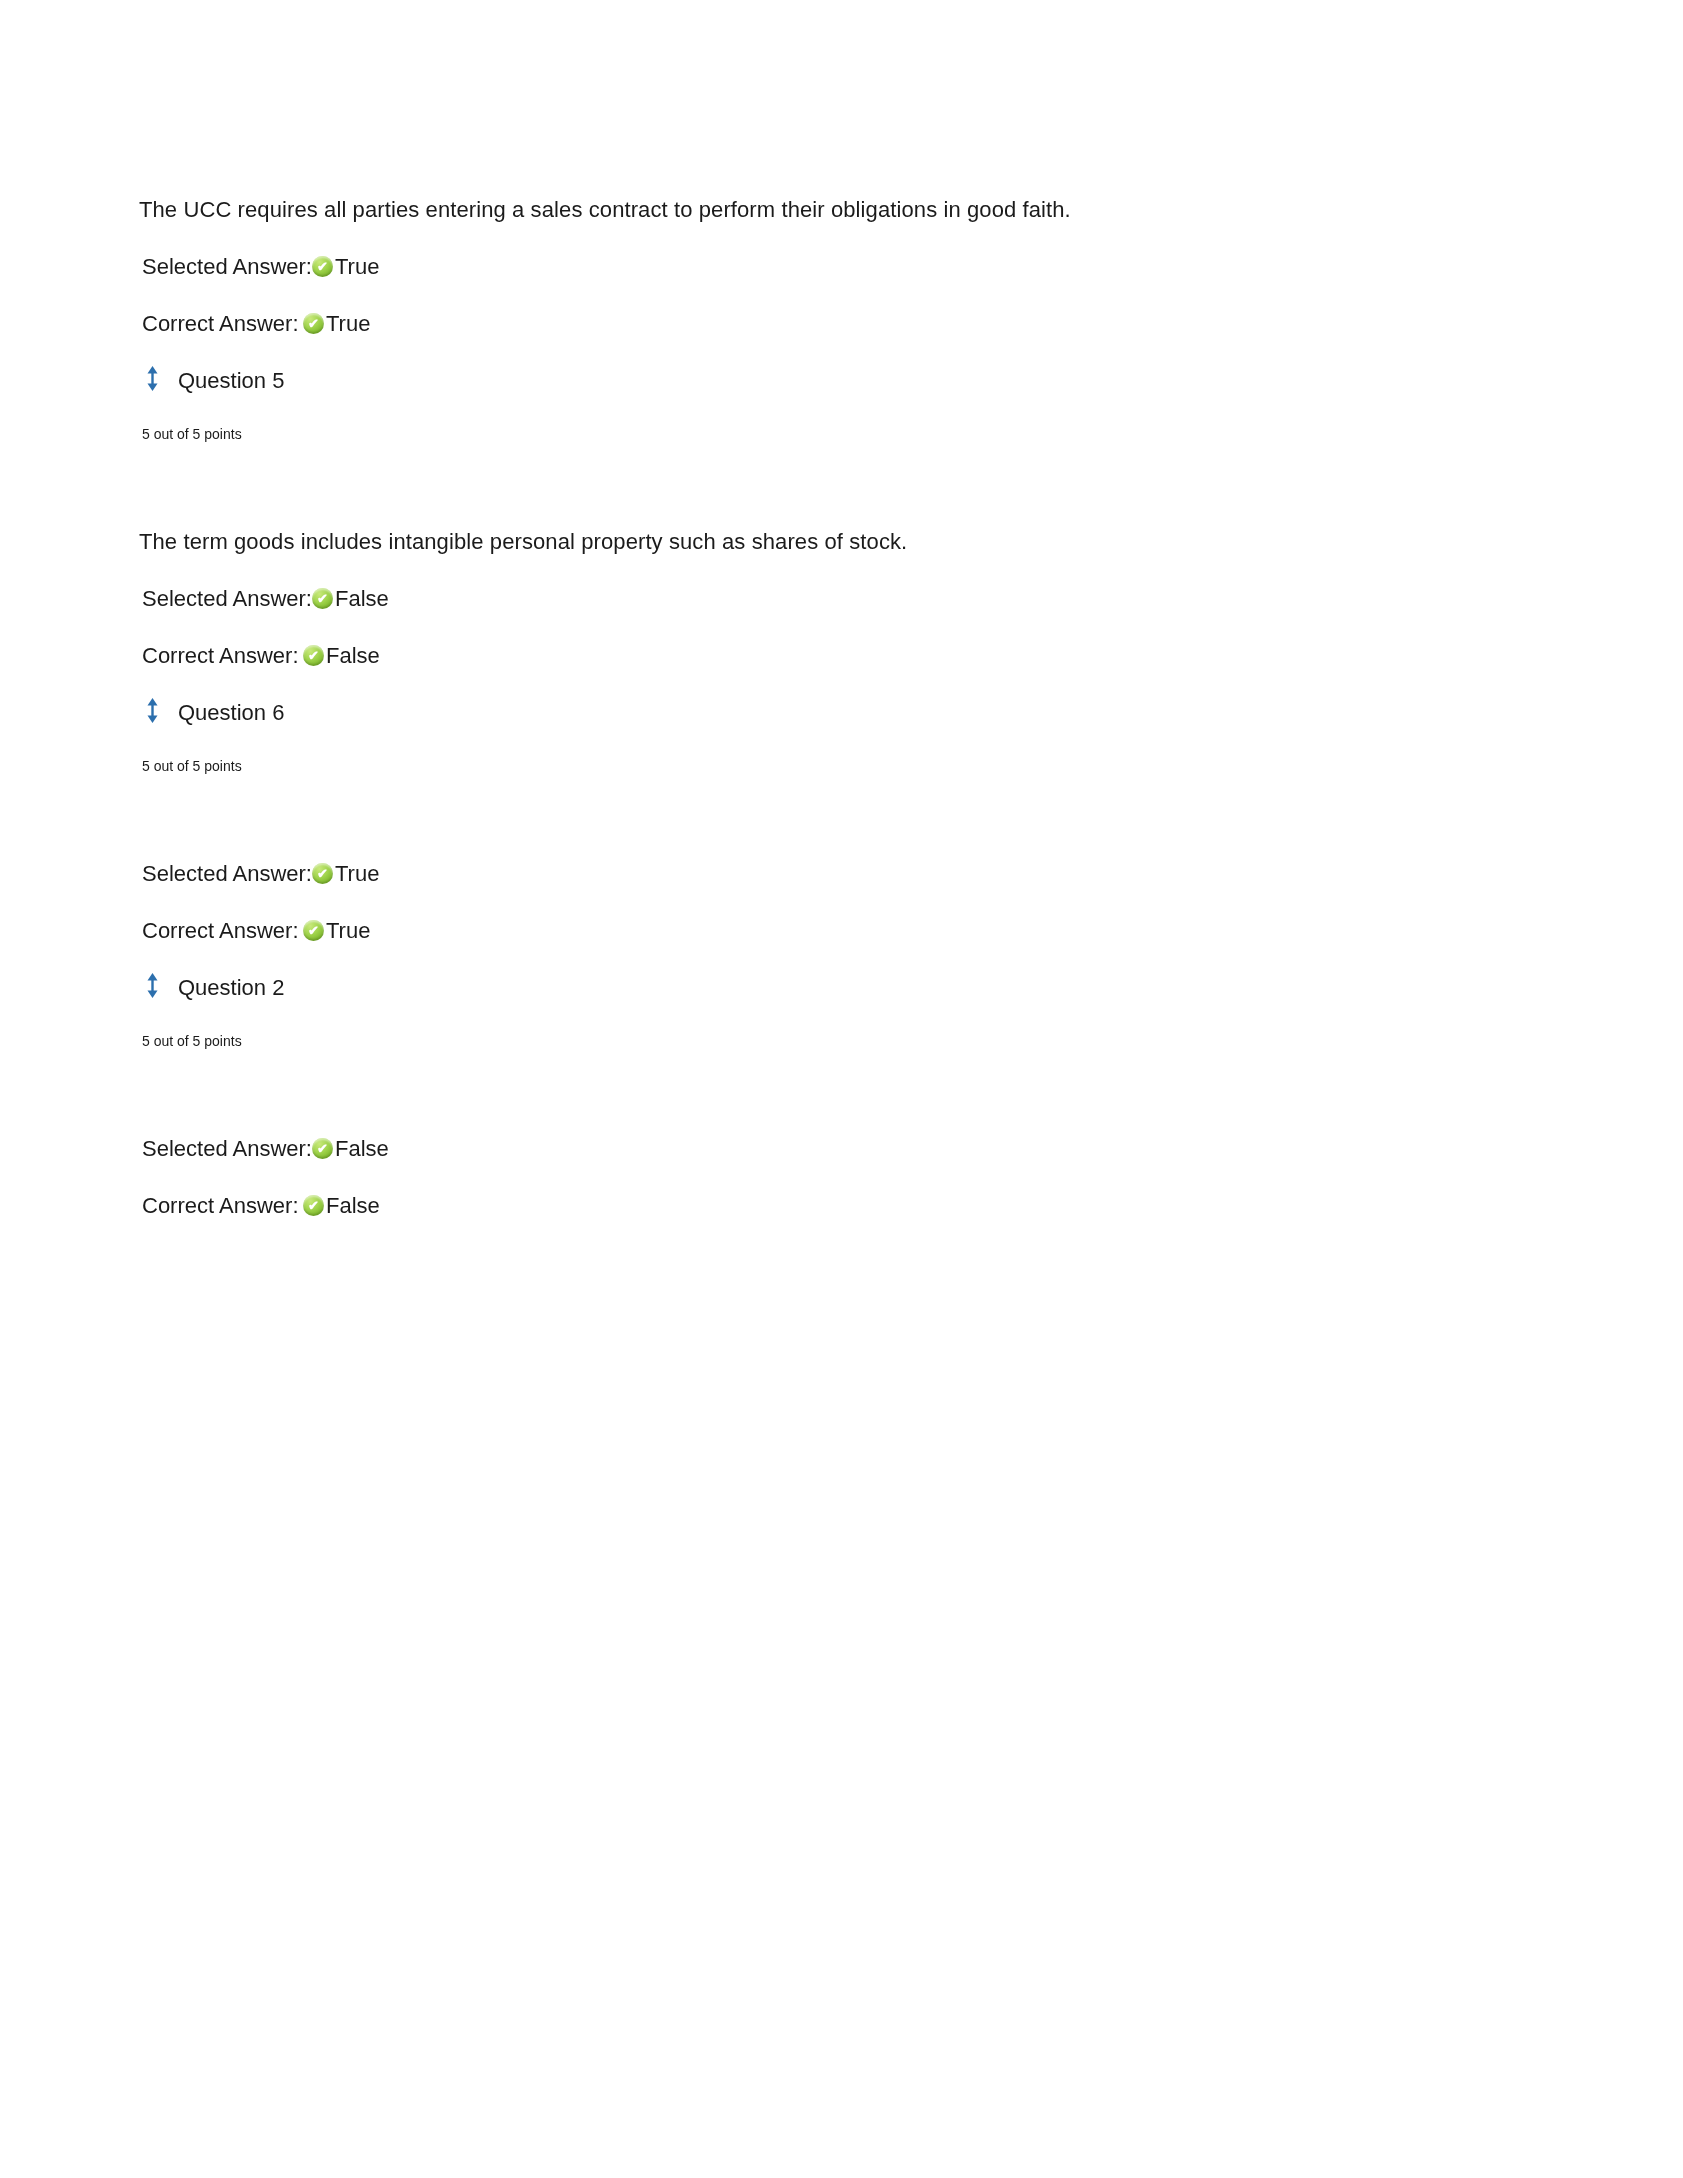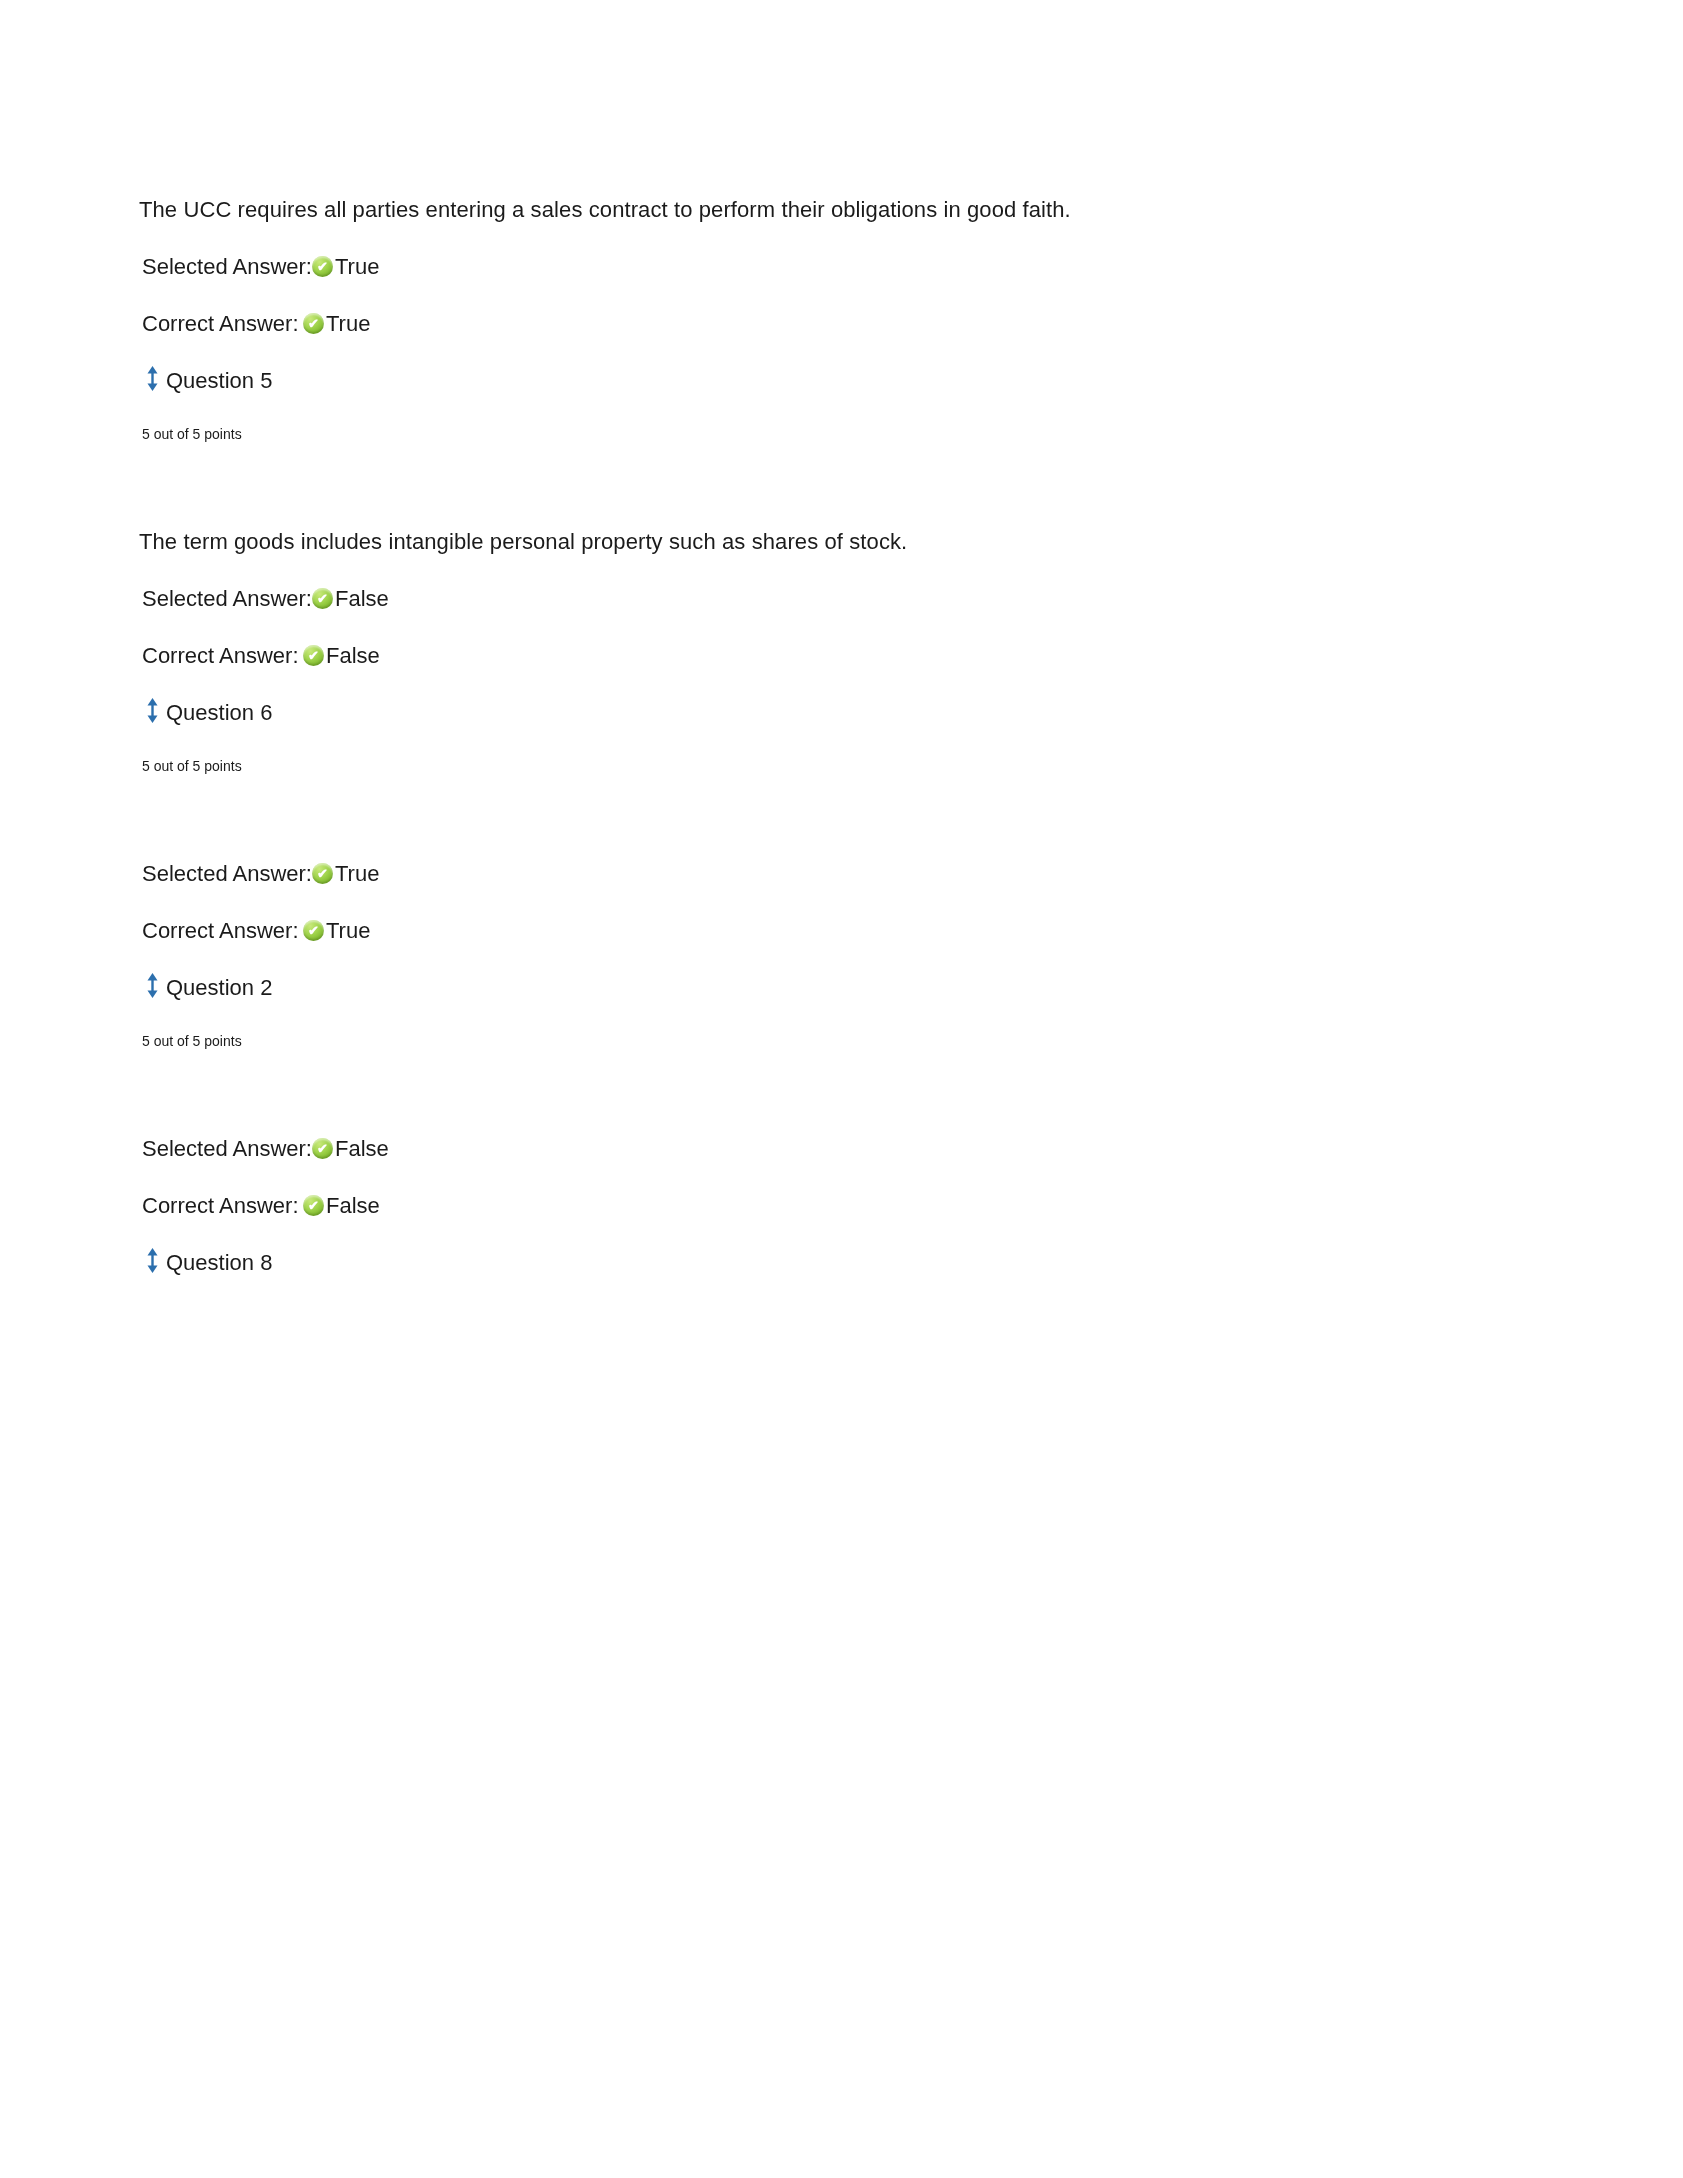--- a/index.html
+++ b/index.html
@@ -57,21 +57,21 @@
     line-height: 1;
     font-weight: bold;
     transform: translateY(-0.5px);
   }
   .answer-value {
     margin-left: 1px;
   }
   .qlink-row {
     display: flex;
     align-items: center;
-    gap: 8px;
+    gap: 20px;
     font-size: 22px;
     line-height: 27px;
     margin: 0 0 27px 0;
     padding-left: 8px;
   }
   .updown-icon {
     display: inline-flex;
     flex: 0 0 auto;
     transform: translateY(-2px);
   }
@@ -181,26 +181,16 @@
         </span>
       <span class="answer-value">False</span>
     </div>
     <div class="answer-row">
       <span class="answer-label">Correct Answer:</span>
       <span class="check-icon">
           <span class="check-glyph">✔</span>
         </span>
       <span class="answer-value">False</span>
     </div>
-    <div class="qlink-row">
-      <span class="updown-icon">
-        <svg width="11" height="25" viewBox="0 0 11 25" xmlns="http://www.w3.org/2000/svg">
-          <path d="M5.5 0 L10.5 7.5 H0.5 Z" fill="#2c6fad"></path>
-          <rect x="4.3" y="7" width="2.4" height="11" fill="#2c6fad"></rect>
-          <path d="M5.5 25 L10.5 17.5 H0.5 Z" fill="#2c6fad"></path>
-        </svg>
-      </span>
-      <span>Question 8</span>
-    </div>
   </section>
 
 </div>
 
 
 </body></html>

